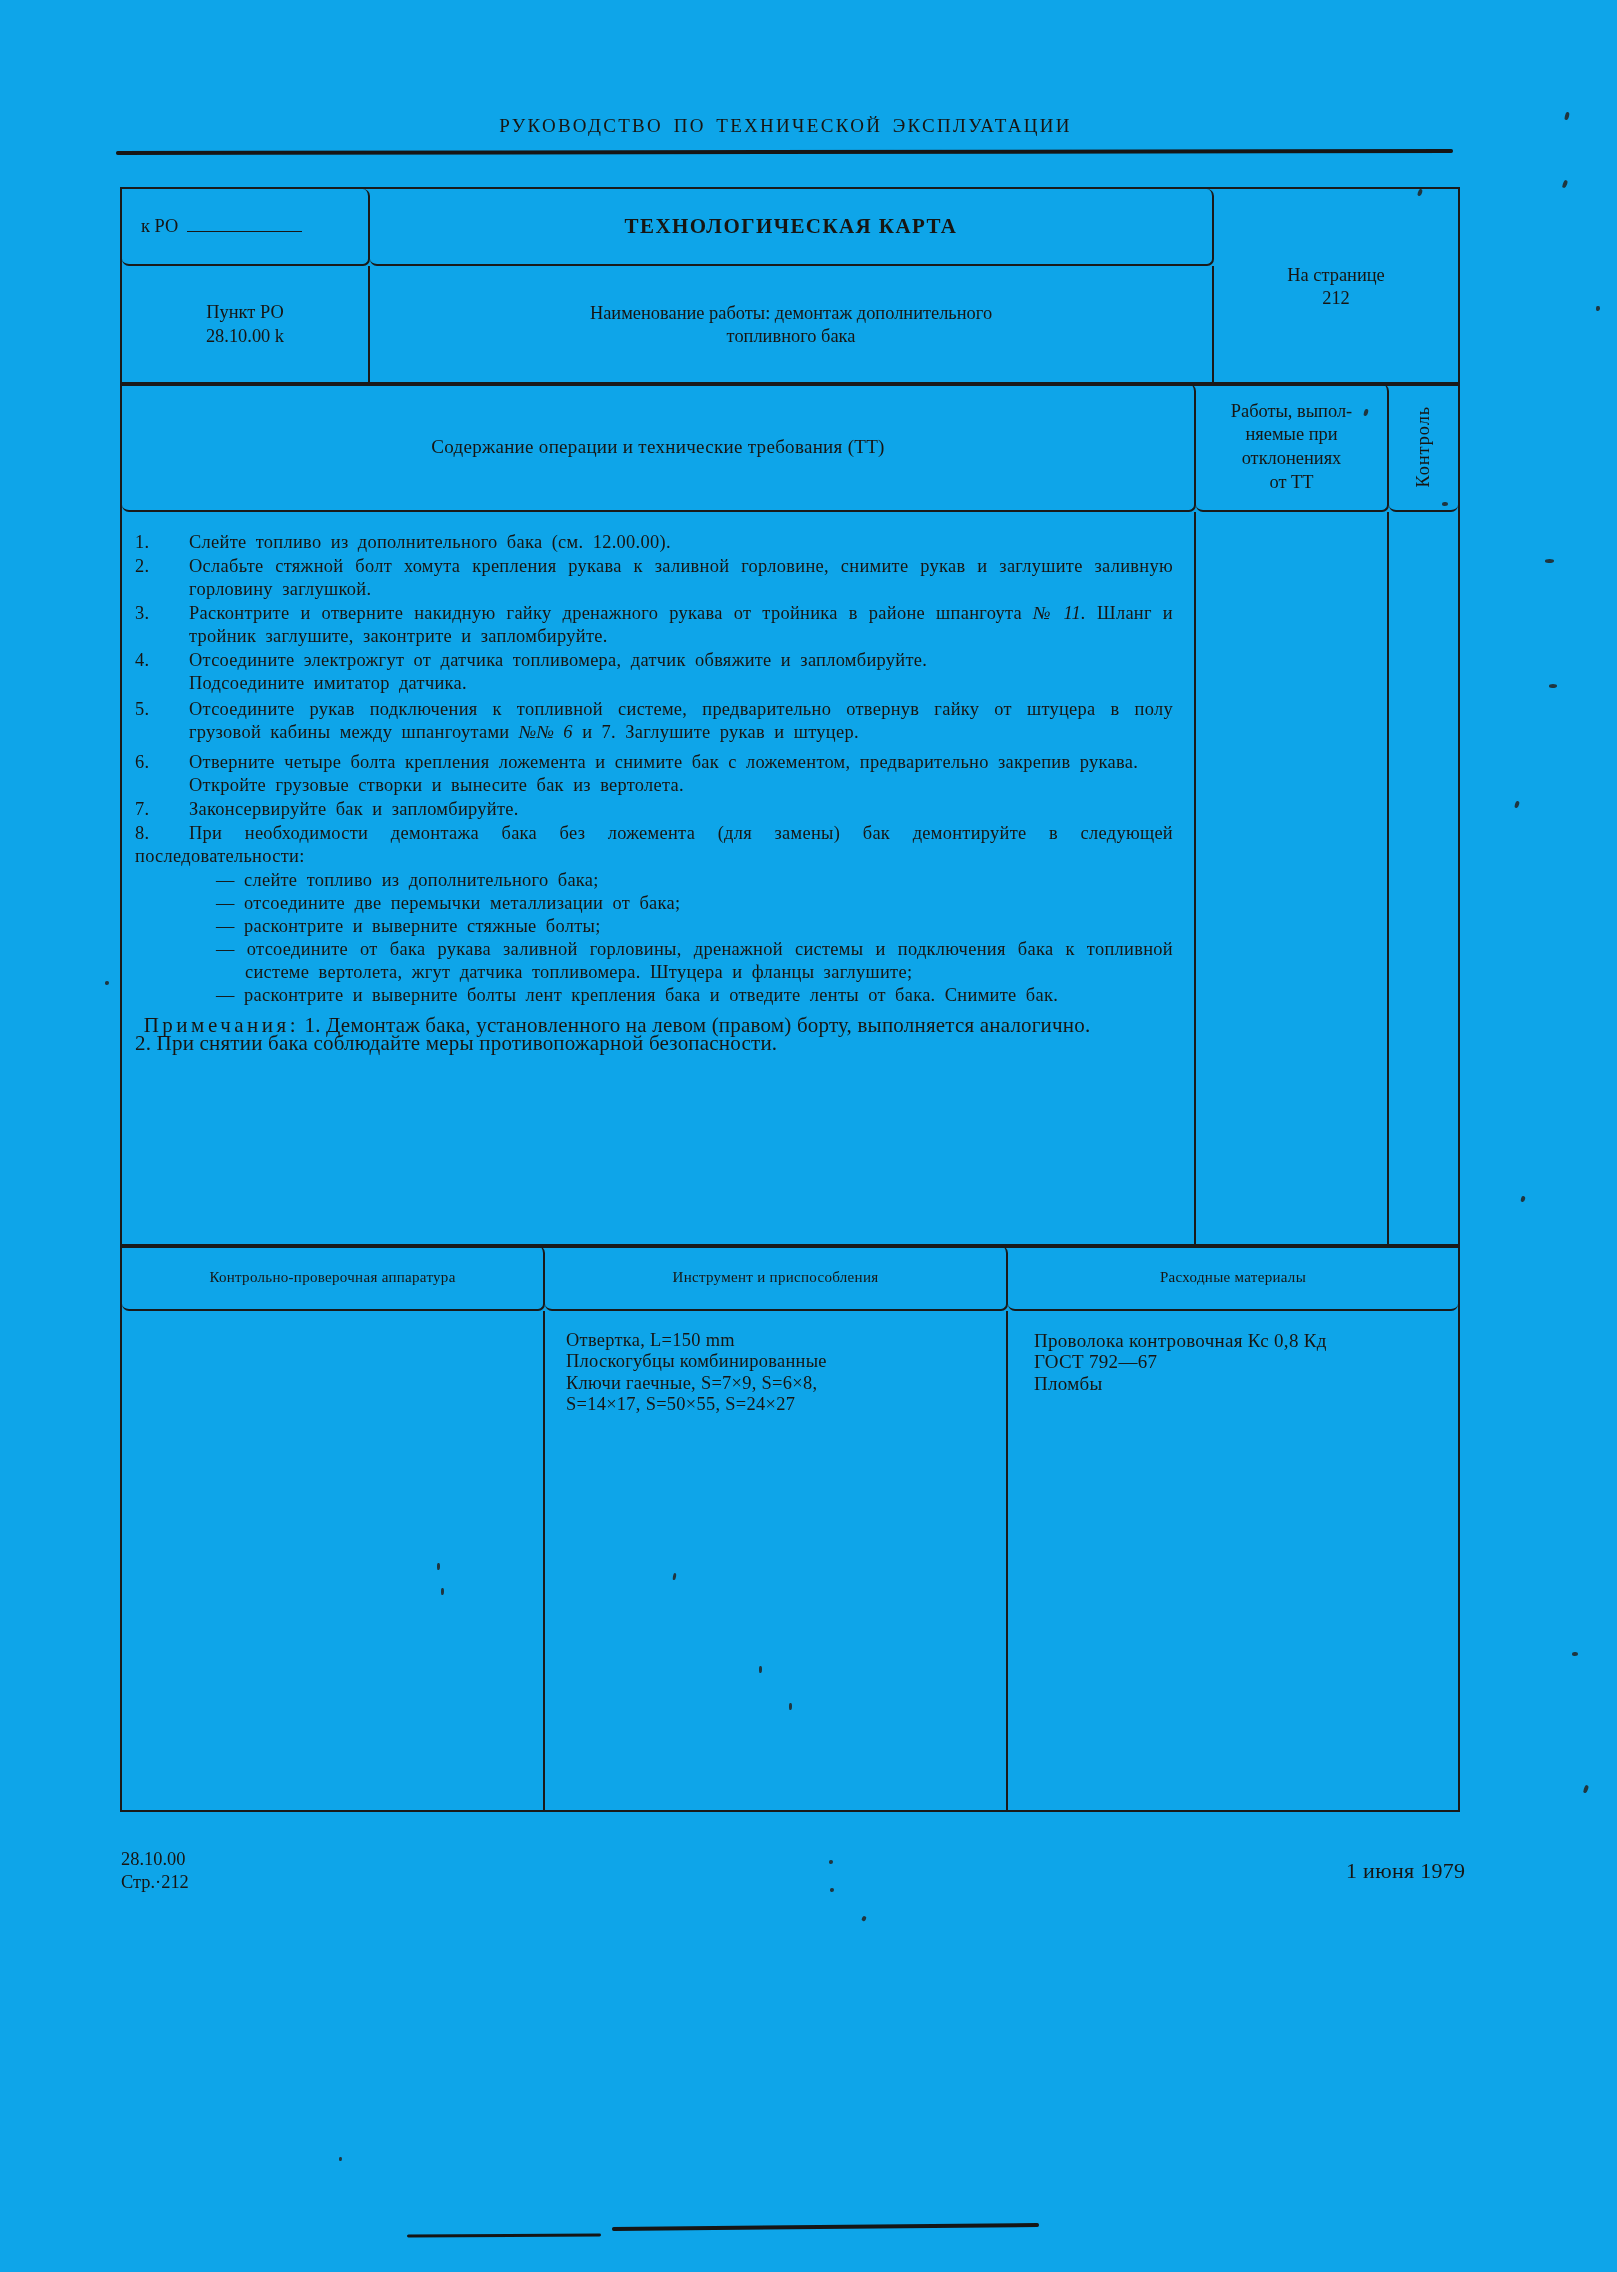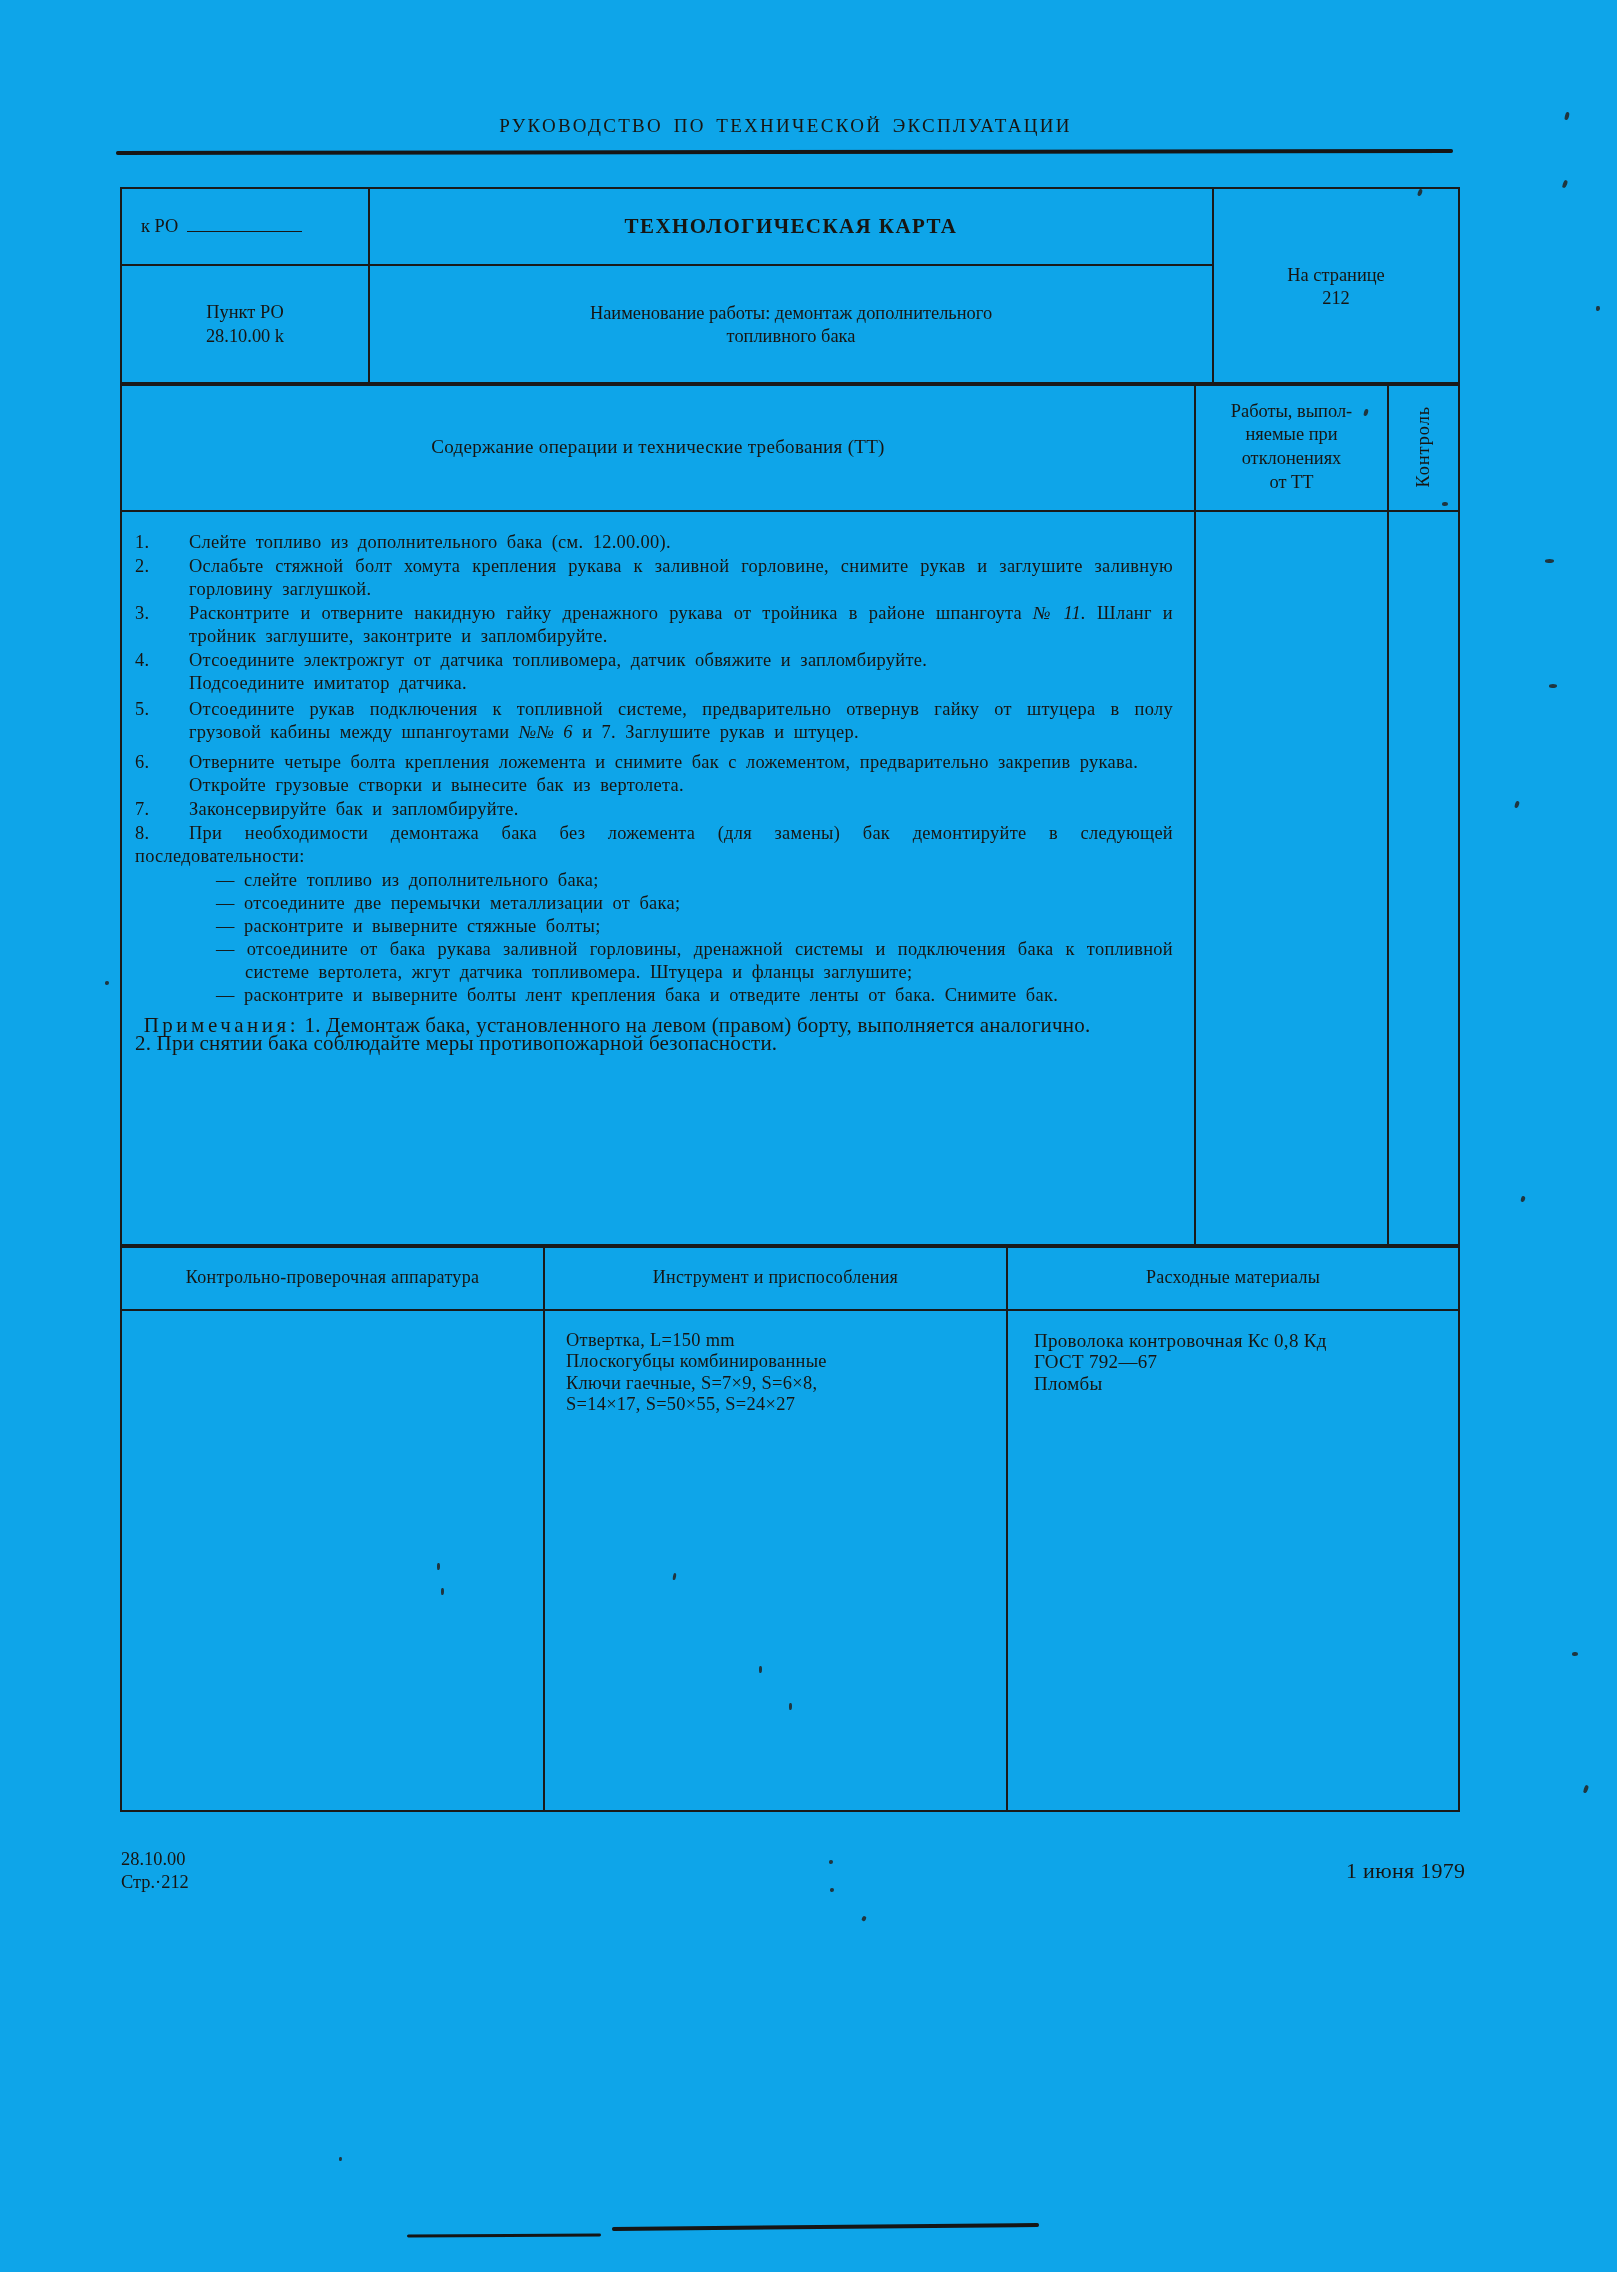--- a/index.html
+++ b/index.html
@@ -18,21 +18,21 @@
     white-space:nowrap;
   }
   .top-rule{
     position:absolute;left:116px;top:150px;width:1337px;height:3.5px;
     background:#161616;transform:rotate(-.08deg);border-radius:1.7px;
   }
   
   .tbl{position:absolute;border:2.6px solid #1a1a1a;background:transparent;display:grid;}
   .cell{position:relative;}
   .br{border-right:2.6px solid #1a1a1a;}
-  .bb{border-bottom:2.6px solid #1a1a1a;}
+  .bb{border-bottom:2.6px solid #1a1a1a;border-radius:7px;}
   .center{display:flex;align-items:center;justify-content:center;text-align:center;}
   .pre{white-space:pre-line;}
   
   .hdr-tbl{
     left:120px;top:187px;width:1336px;height:195px;
     grid-template-columns:248px 844px 1fr;
     grid-template-rows:77px 1fr;
     grid-template-areas:"a1 a2 c" "b1 b2 c";
   }
   .cell-a1{grid-area:a1;padding:26px 0 0 19px;font-size:18.4px;}
@@ -75,21 +75,21 @@
   .note{font-size:21px;line-height:18.4px;letter-spacing:0.2px;}
   .note1{padding-left:8.7px;}
   .notes-label{letter-spacing:3.5px;}
   
   .res-tbl{
     left:120px;top:1244px;width:1336px;height:564px;
     grid-template-columns:423px 463px 1fr;
     grid-template-rows:65px 1fr;
     grid-template-areas:"r1 r2 r3" "c1 c2 c3";
   }
-  .res-h{font-size:18px;letter-spacing:0.3px;}
+  .res-h{font-size:15px;letter-spacing:0.3px;}
   .res-h1{grid-area:r1;}
   .res-h2{grid-area:r2;}
   .res-h3{grid-area:r3;}
   .res-c1{grid-area:c1;}
   .res-c2{grid-area:c2;padding:19px 23px 0 21px;font-size:18.4px;line-height:21.4px;letter-spacing:0.3px;}
   .res-c3{grid-area:c3;padding:19px 17.5px 0 26px;font-size:19px;line-height:21.4px;letter-spacing:0.3px;}
   
   .footer-left{position:absolute;left:121px;top:1848px;font-size:18.4px;line-height:23px;}
   .footer-date{position:absolute;left:1346px;top:1858px;font-size:22px;letter-spacing:0.3px;}
   

